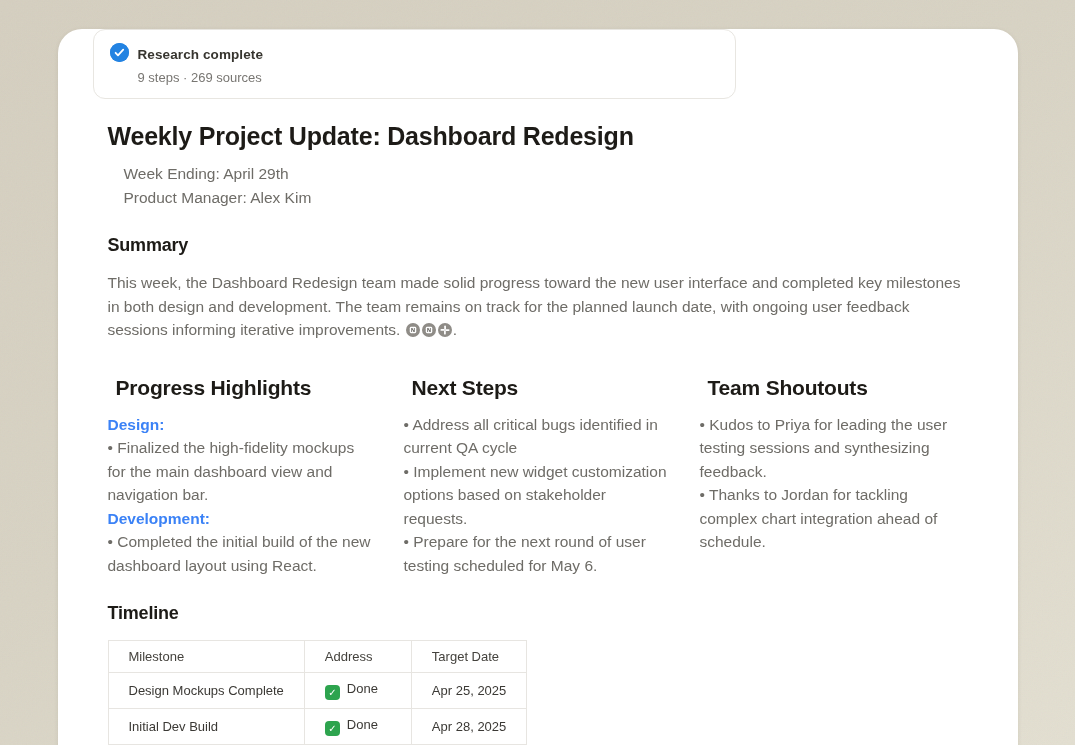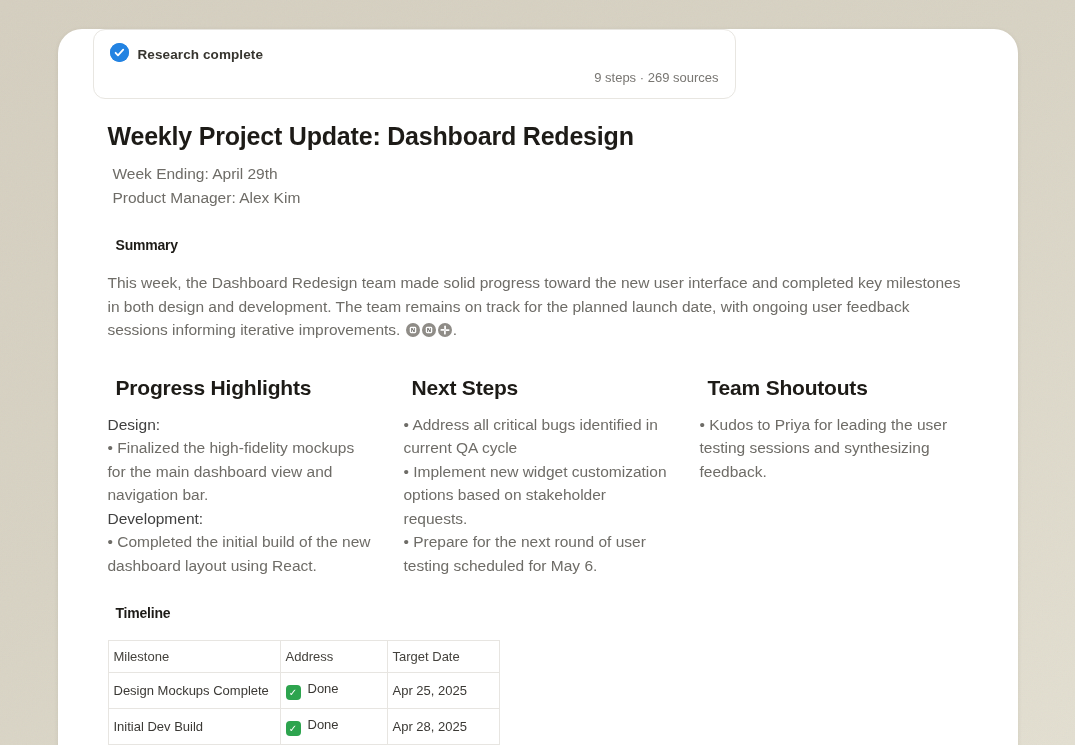--- a/index.html
+++ b/index.html
@@ -32,41 +32,41 @@
     border:1px solid var(--border);border-radius:12px;
     padding:13px 16px 13px;background:#fff;cursor:pointer;
   }
   .status-row{display:flex;align-items:flex-end;gap:9px;}
   .check-badge{
     width:19px;height:19px;border-radius:50%;background:var(--accent);
     display:inline-flex;align-items:center;justify-content:center;flex:0 0 auto;
   }
   .check-badge svg{display:block;}
   .status-title{font-size:13.5px;font-weight:700;color:#37352f;letter-spacing:.1px;}
-  .status-meta{margin:8px 0 0 28px;font-size:13px;color:#787672;text-align:right;}
+  .status-meta{margin:8px 0 0 28px;font-size:13px;color:#787672;}
   
   h1.doc-title{margin:22px 0 0;font-size:25px;line-height:30px;font-weight:700;color:var(--ink);letter-spacing:-.2px;}
-  .doc-meta{margin:11px 5px 0;}
+  .doc-meta{margin:11px 16px 0;}
   .doc-meta div{font-size:15.5px;line-height:23.5px;color:var(--body);}
-  h2.section{margin:23px 8px 0;font-size:14px;line-height:27px;font-weight:700;color:var(--ink);letter-spacing:-.2px;}
+  h2.section{margin:23px 0 0;font-size:18px;line-height:27px;font-weight:700;color:var(--ink);letter-spacing:-.2px;}
   p.summary-text{margin:12px 0 0;max-width:862px;font-size:15.5px;line-height:23.5px;color:var(--body);}
   .cite{display:inline-block;width:14px;height:14px;vertical-align:-2px;margin:0 1px;cursor:pointer;}
   .cite svg{display:block;}
   
   .columns{margin-top:25px;display:grid;grid-template-columns:repeat(3,1fr);column-gap:28px;max-width:862px;}
   h3.col-heading{margin:8px;font-size:21px;line-height:26px;font-weight:700;color:var(--ink);letter-spacing:-.2px;}
   .col-body{margin-top:12px;font-size:15.5px;line-height:23.5px;color:var(--body);}
   .col-item{margin:0;}
-  .col-item.bold{font-weight:400;color:#404040;}
+  .col-item.bold{font-weight:700;color:#3b82f6;}
   
   .timeline-heading{margin-top:25px;}
   table.timeline{margin-top:13px;border-collapse:collapse;font-size:13px;color:var(--table-ink);}
   table.timeline th,table.timeline td{
     border:1px solid #e7e5e1;text-align:left;font-weight:400;
-    padding:8px 5px;height:32px;white-space:nowrap;background:#fff;
+    padding:8px 20px;height:32px;white-space:nowrap;background:#fff;
   }
   table.timeline th{color:#44423d;}
   .col-milestone{width:172px;}
   .col-status{width:107px;}
   .col-date{width:112px;}
   .done-check{
     display:inline-flex;width:15px;height:15px;border-radius:4px;background:var(--success);
     color:#fff;font-size:10px;font-weight:700;align-items:center;justify-content:center;
     vertical-align:-3px;margin-right:7px;
   }
@@ -136,20 +136,21 @@
       <div class="col-body">
         <p class="col-item">• Address all critical bugs identified in current QA cycle</p>
         <p class="col-item">• Implement new widget customization options based on stakeholder requests.</p>
         <p class="col-item">• Prepare for the next round of user testing scheduled for May 6.</p>
       </div>
     </div>
     <div class="col">
       <h3 class="col-heading">Team Shoutouts</h3>
       <div class="col-body">
         <p class="col-item">• Kudos to Priya for leading the user testing sessions and synthesizing feedback.</p>
+        <p class="col-item">• Thanks to Jordan for tackling complex chart integration ahead of schedule.</p>
       </div>
     </div>
   </div>
 
   <h2 class="section timeline-heading">Timeline</h2>
   <table class="timeline">
     <thead>
       <tr>
         <th class="col-milestone">Milestone</th>
         <th class="col-status">Address</th>

